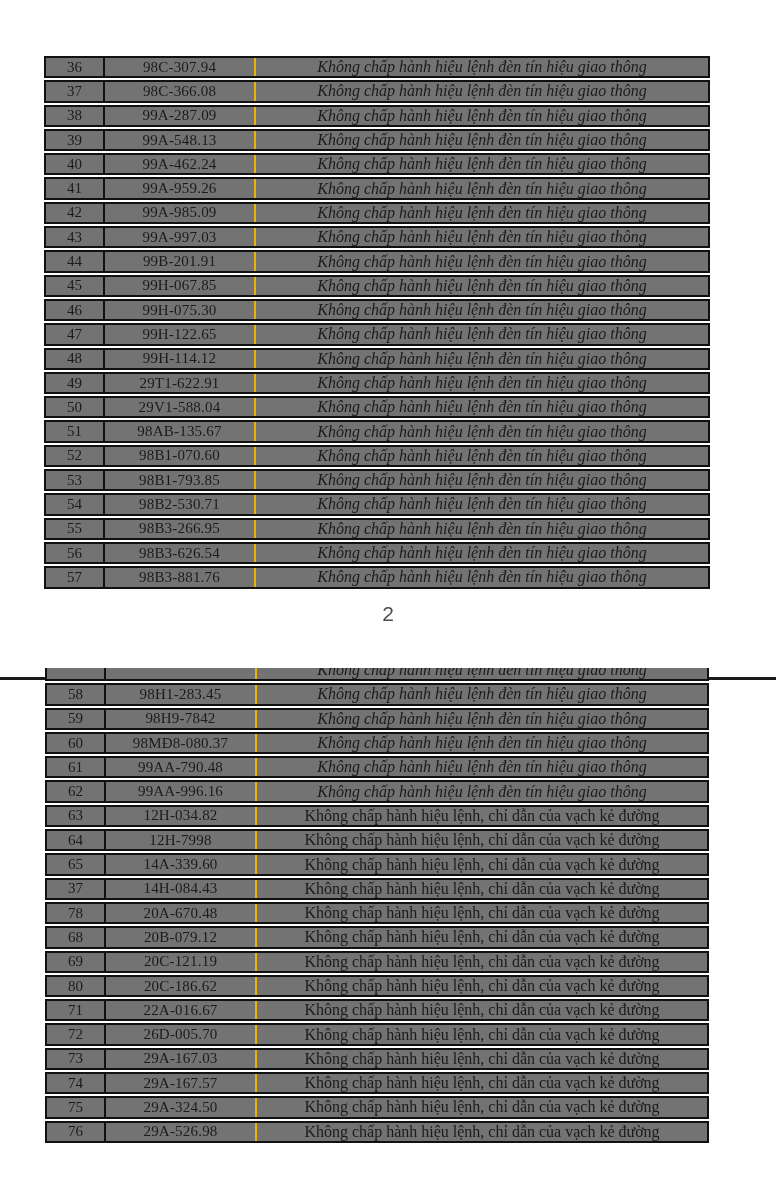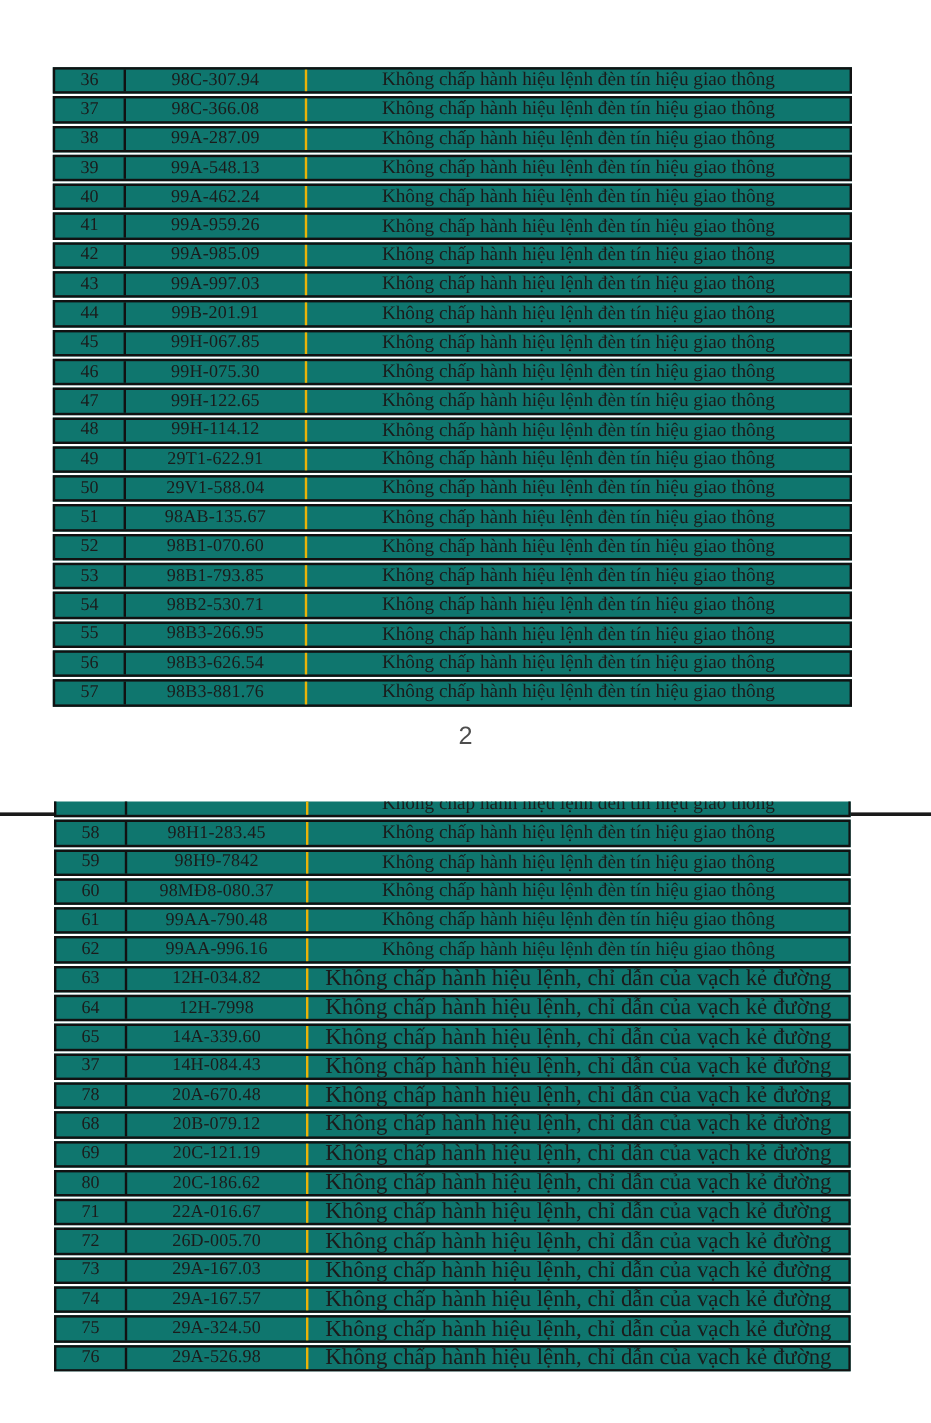--- a/index.html
+++ b/index.html
@@ -20,21 +20,21 @@
   .vtable {
     position: relative;
     z-index: 2;
   }
   .trow {
     display: flex;
     align-items: center;
     border: 2px solid #111;
     margin-top: 2px;
     height: 18.3px;
-    background: #0f766e;
+    background: #737373;
   }
   .trow:first-child { margin-top: 0; }
   .cell {
     height: 100%;
     display: flex;
     align-items: center;
     justify-content: center;
     overflow: hidden;
     white-space: nowrap;
   }
@@ -46,22 +46,22 @@
   .c2 {
     width: 149px;
     border-right: 2px solid #eab308;
     font-size: 15px;
     letter-spacing: 0.2px;
   }
   .c3 {
     flex: 1;
     font-size: 16px;
   }
-  .c3.vi { }
-  .c3.vn { font-style: normal; font-size: 19px; }
+  .c3.vi { font-style: italic; }
+  .c3.vn { font-style: normal; font-size: 16px; }
 
   
   #table1-pos {
     position: absolute;
     left: 44px;
     top: 56px;
     width: 666px;
     z-index: 2;
   }
   #page-number {

